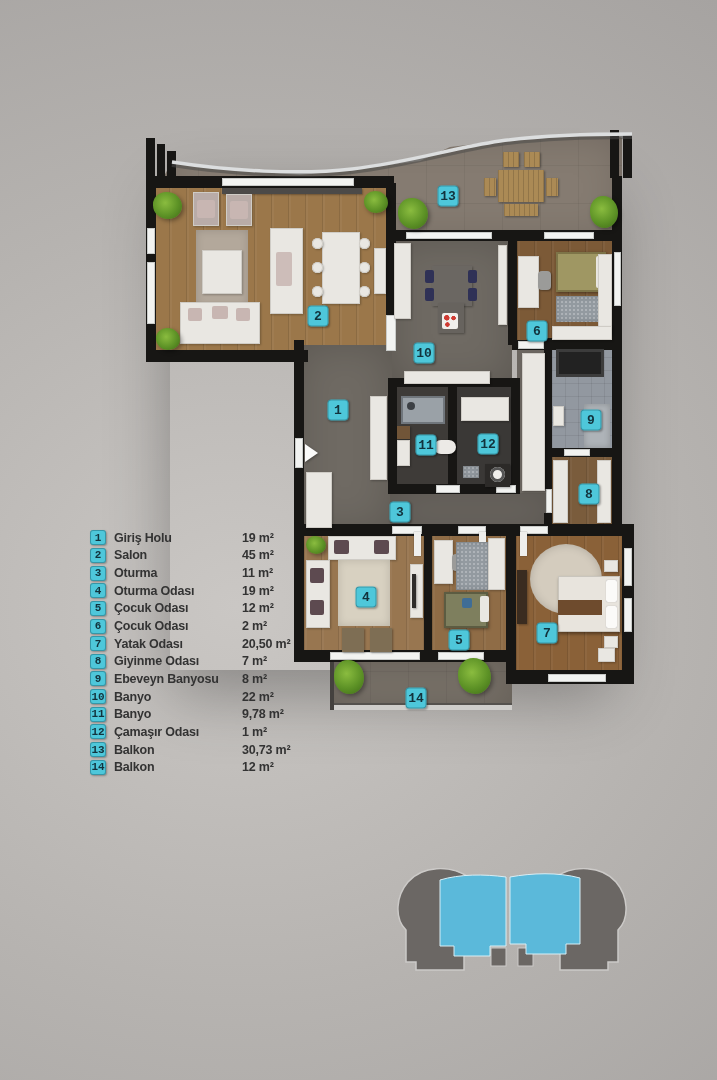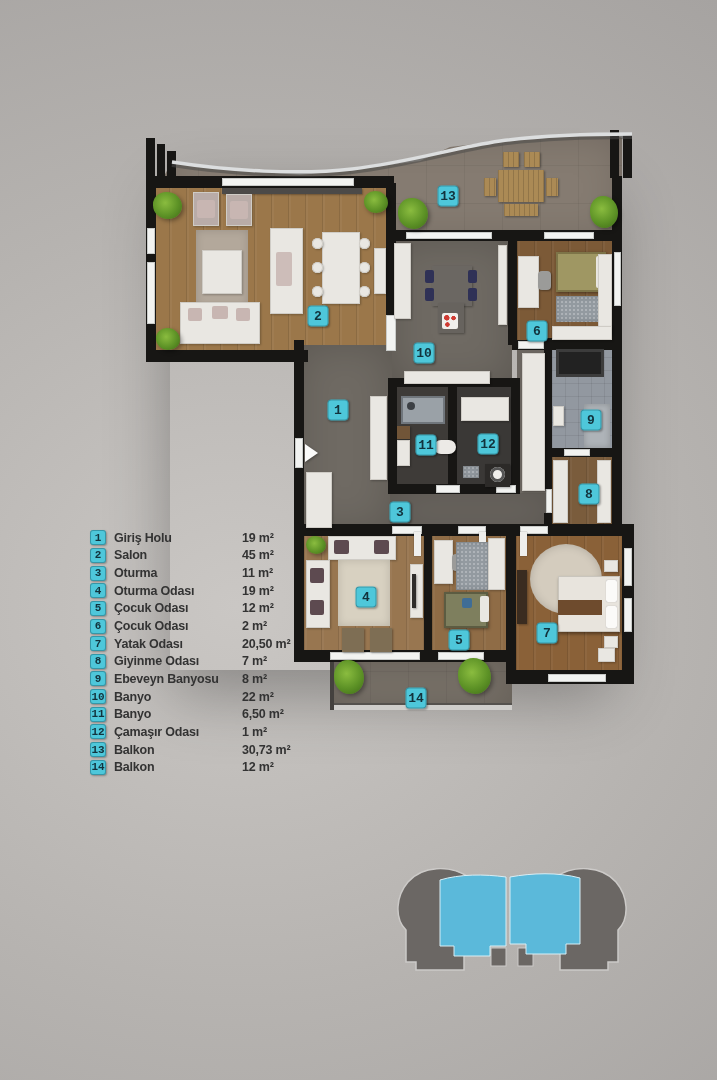--- a/index.html
+++ b/index.html
@@ -376,21 +376,21 @@
 
       <div class="legend-row">
         <span class="badge legend-badge">10</span>
         <span class="legend-label">Banyo</span>
         <span class="legend-area">22 m²</span>
       </div>
 
       <div class="legend-row">
         <span class="badge legend-badge">11</span>
         <span class="legend-label">Banyo</span>
-        <span class="legend-area">6,50 m²</span>
+        <span class="legend-area">9,78 m²</span>
       </div>
 
       <div class="legend-row">
         <span class="badge legend-badge">12</span>
         <span class="legend-label">Çamaşır Odası</span>
         <span class="legend-area">1 m²</span>
       </div>
 
       <div class="legend-row">
         <span class="badge legend-badge">13</span>

